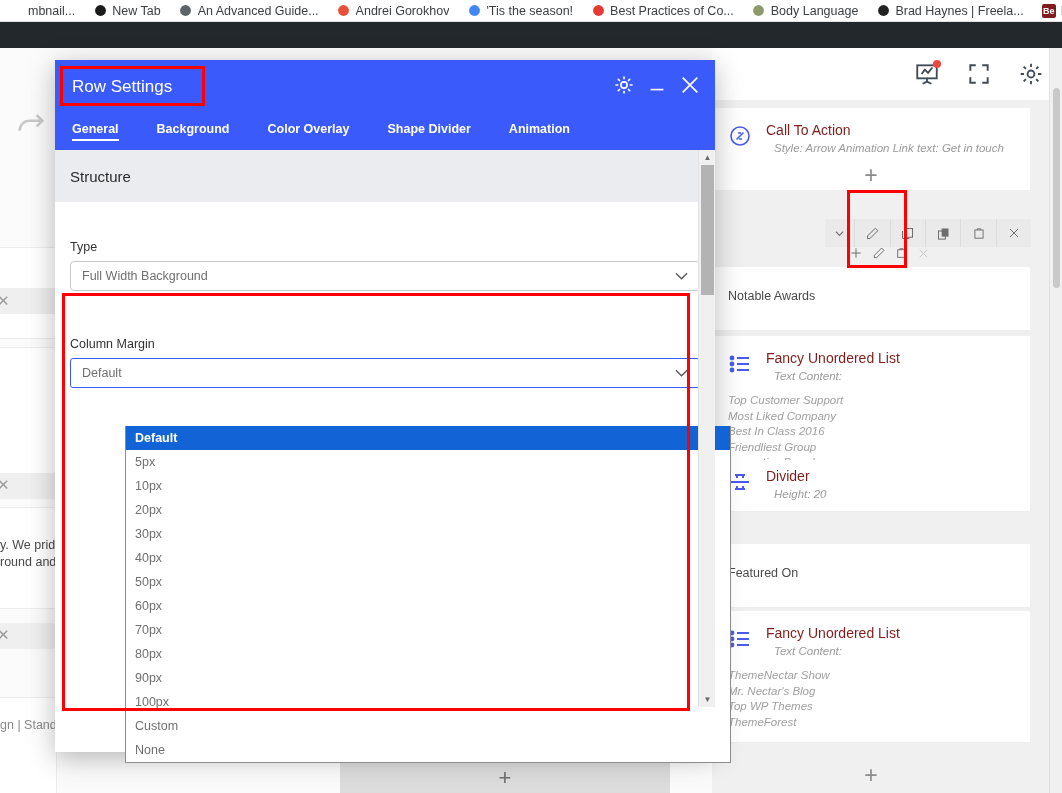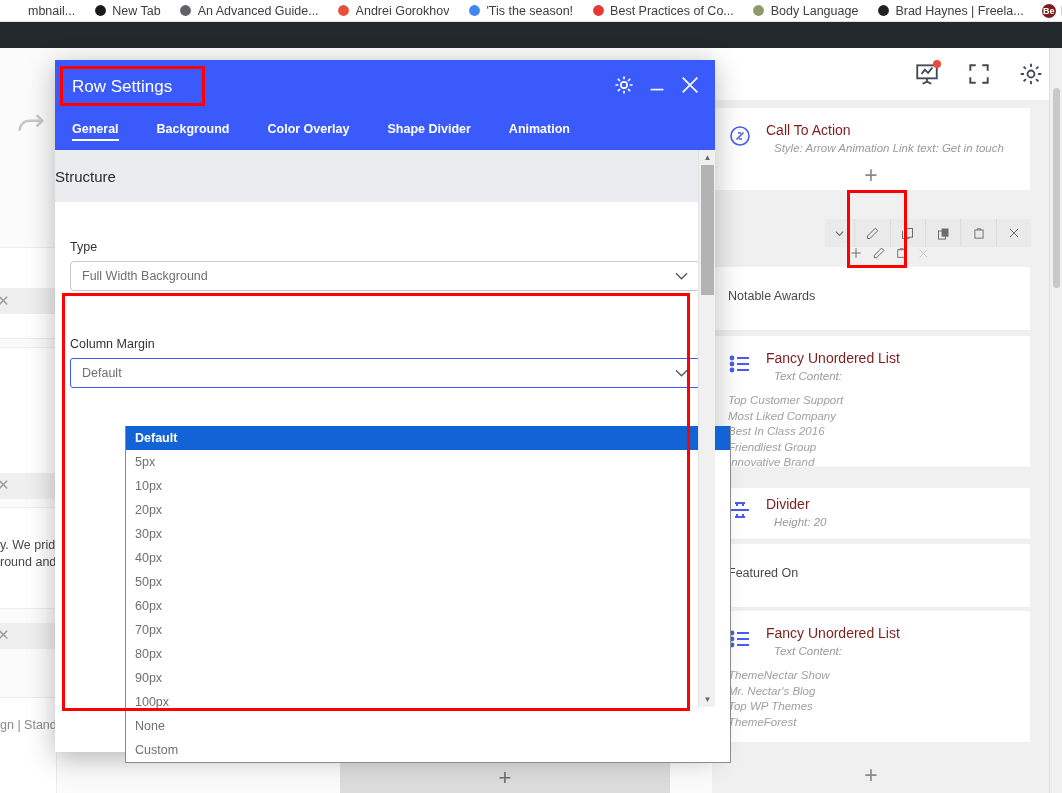--- a/index.html
+++ b/index.html
@@ -147,21 +147,21 @@
     font-size:12.5px; color:#ffffff; font-weight:bold; padding-bottom:3px;
   }
   .tab.active { border-bottom:2px solid #ffffff; }
 
   .modal-body {
     position:absolute; left:0; top:90px; width:660px; height:557px;
     background:#ffffff; overflow:hidden;
   }
   .section-head {
     height:52px; background:#eaecef; display:flex; align-items:center;
-    font-size:15px; color:#2c2c2c;
+    padding-left:15px; font-size:15px; color:#2c2c2c;
   }
   .field { padding: 28px 15px 8px 15px; margin-top: 10px; }
   .field-label { font-size:12.5px; color:#333; margin-bottom:7px; }
   .select-box {
     height:30px; border:1px solid #c9c9c9; border-radius:4px;
     display:flex; align-items:center; justify-content:space-between;
     padding:0 11px; font-size:12.5px; color:#6f6f6f; background:#fff;gap:17px;
   }
   .select-box.focus { border:1px solid #3a5afc; border-radius:3px; }
   .caret { color:#555; font-size:11px; }
@@ -270,21 +270,21 @@
       </div>
       <div class="bm">
         <span class="bm-fav" style="background: transparent;">
           <svg width="13" height="13" viewBox="0 0 24 24" fill="#222222">
             <circle cx="12" cy="12" r="10"></circle>
           </svg>
         </span>
         <span class="bm-label">Brad Haynes | Freela...</span>
       </div>
       <div class="bm">
-        <span class="bm-fav" style="background: #7f1d1d; border-radius: 7px;">Be</span>
+        <span class="bm-fav" style="background: #7f1d1d;">Be</span>
         <span class="bm-label">Bulstrad on</span>
       </div>
     </div>
 
   <div class="dark-bar"></div>
 
   <div class="canvas">
 
     <svg class="redo-icon" viewBox="0 0 24 24" fill="none" stroke="currentColor" stroke-width="1.8">
       <path d="M4 16c0-4 3-7 7-7h8"></path>
@@ -430,21 +430,21 @@
     </div>
     <div class="el-list">
       <div class="el-li">Top Customer Support</div>
       <div class="el-li">Most Liked Company</div>
       <div class="el-li">Best In Class 2016</div>
       <div class="el-li">Friendliest Group</div>
       <div class="el-li">Innovative Brand</div>
     </div>
   </div>
 
-  <div class="el-card" style="top:488px; height:52px;">
+  <div class="el-card" style="top:460px; height:52px;">
     <div class="el-head" style="padding-top:8px;">
       <svg class="el-ico" viewBox="0 0 24 24" fill="none" stroke="currentColor" stroke-width="2">
         <path d="M3 12h18"></path>
           <path d="M7 5h10M7 19h10"></path>
           <path d="M9 5v3M15 5v3M9 16v3M15 16v3"></path>
       </svg>
       <div>
         <div class="el-title">Divider</div>
         <div class="el-sub">Height: 20</div>
       </div>
@@ -550,22 +550,22 @@
         <div class="dd-item">10px</div>
         <div class="dd-item">20px</div>
         <div class="dd-item">30px</div>
         <div class="dd-item">40px</div>
         <div class="dd-item">50px</div>
         <div class="dd-item">60px</div>
         <div class="dd-item">70px</div>
         <div class="dd-item">80px</div>
         <div class="dd-item">90px</div>
         <div class="dd-item">100px</div>
+        <div class="dd-item">Custom</div>
         <div class="dd-item">None</div>
-        <div class="dd-item">Custom</div>
       </div>
 
     <div class="modal-scroll">
       <div class="ms-arrow" style="top:0;">▲</div>
       <div class="ms-thumb"></div>
       <div class="ms-arrow" style="bottom:0;">▼</div>
     </div>
 
     <div class="modal-foot">
       <div class="btn-close">Close</div>

